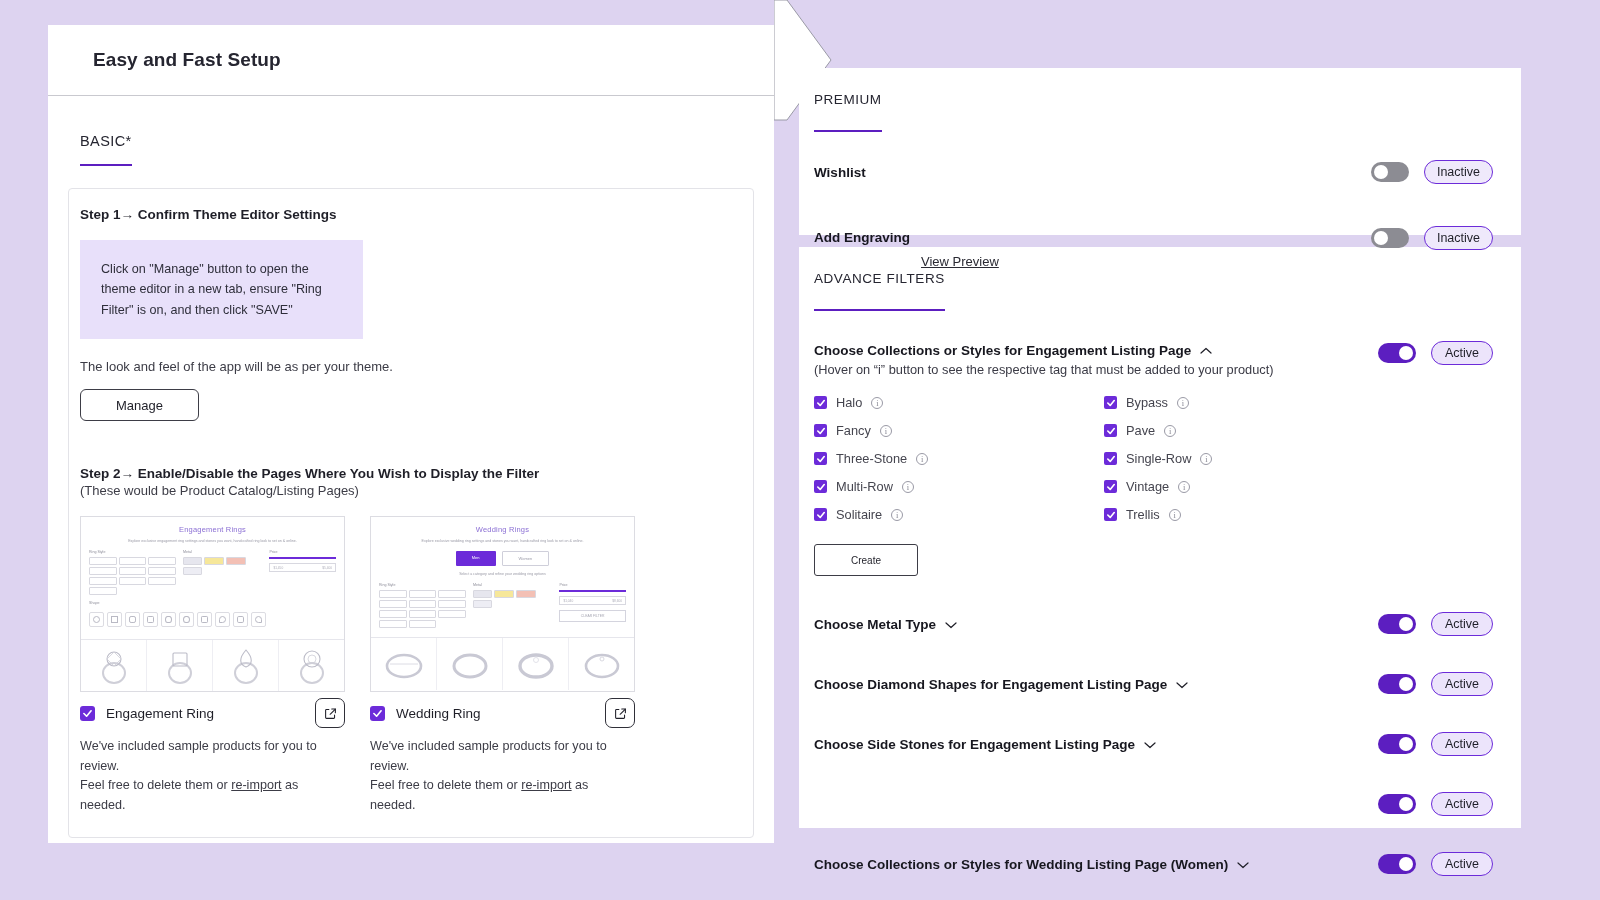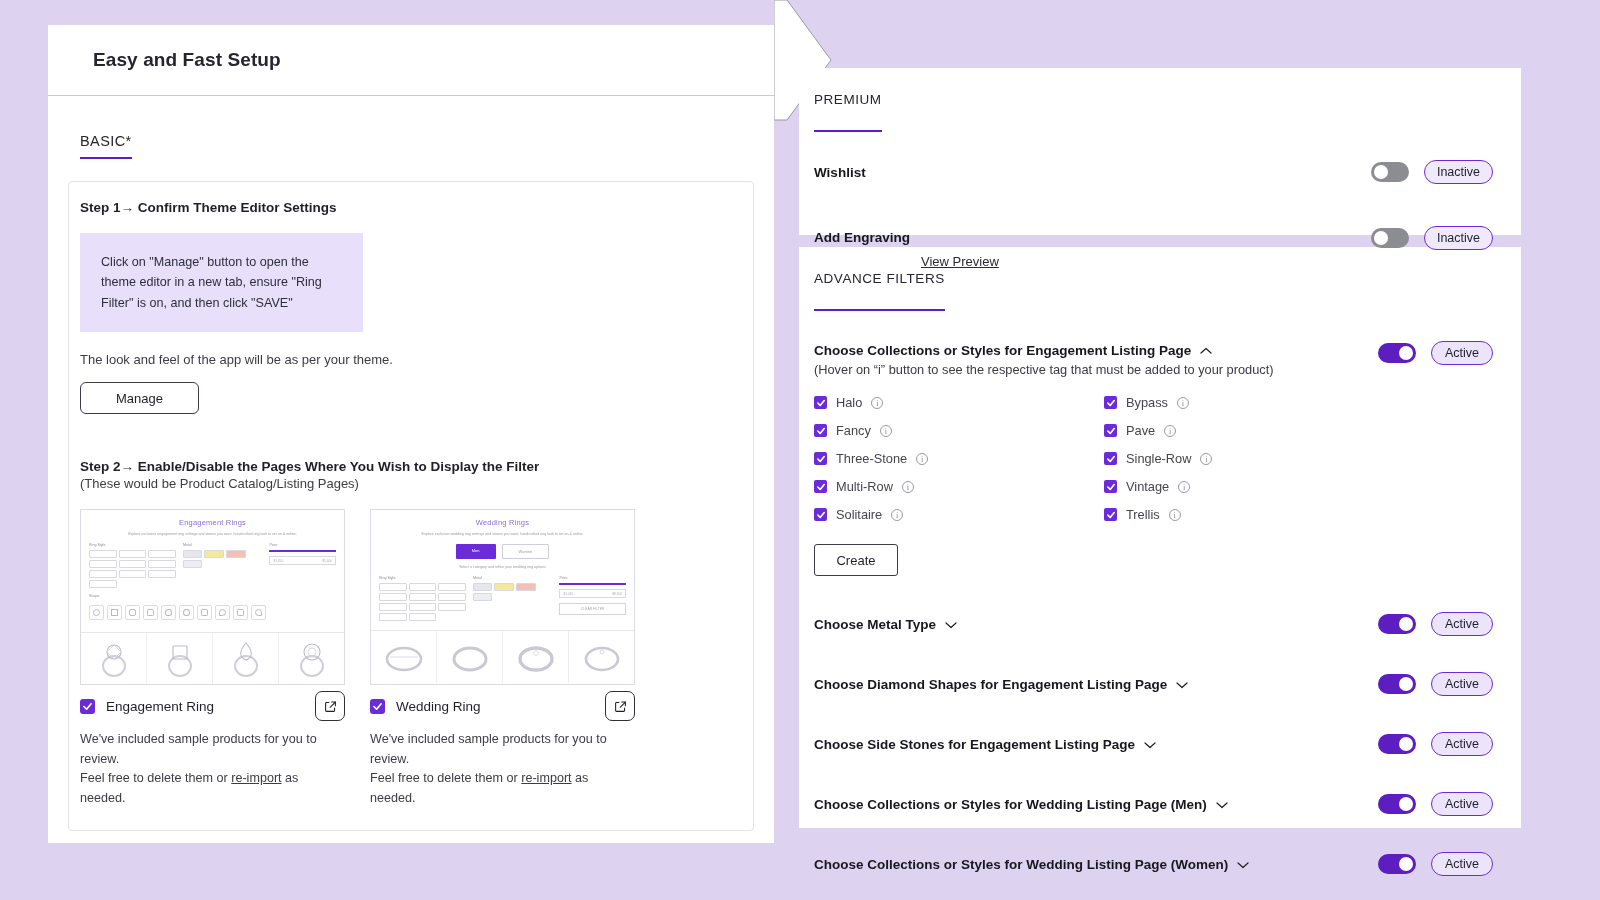--- a/index.html
+++ b/index.html
@@ -33,21 +33,21 @@
     position: absolute; left: 100%; top: -25px;
     width: 60px; height: 121px;
     overflow: visible;
   }
   .hero-arrow svg { display: block; }
 
   .tabbar { padding: 36px 0 0 32px; }
   .tab {
     display: inline-block;
     font-size: 14.5px; color: #252530; letter-spacing: .4px;
-    padding-bottom: 8px;
+    padding-bottom: 15px;
     border-bottom: 2.5px solid #5c1ec0;
   }
 
   .step-card {
     margin: 22px 20px 0 20px;
     border: 1px solid #e3e3e8;
     border-radius: 4px;
     padding: 18px 14px 22px 11px;
   }
   .step-head {
@@ -229,23 +229,23 @@
     font-size: 12.8px; color: #45454f;
   }
   .opt .cb { width: 13px; height: 13px; border-radius: 2px; }
   .info {
     width: 12px; height: 12px; border-radius: 50%;
     border: 1px solid #9a9aa6; color: #8a8a96;
     font-size: 8.5px; line-height: 10px; text-align: center;
     font-family: "Liberation Serif", serif; cursor: pointer; flex: none;
   }
   .create-btn {
-    margin-top: 22px; width: 84px; height: 32px;
+    margin-top: 22px; width: 104px; height: 32px;
     border: 1px solid #3d3d46; border-radius: 3px; background: #fff;
-    font-size: 13px; color: #1f1f28;
+    font-size: 10px; color: #1f1f28;
     font-family: "Liberation Sans", sans-serif; cursor: pointer;
   }
 </style>
 </head>
 <body>
 
 <div class="stage">
 
   <div class="left-panel">
 
@@ -688,28 +688,20 @@
           </span>
         </span>
         <span class="spacer"></span>
         <span class="toggle on">
             <span class="knob"></span>
           </span>
         <span class="badge active">Active</span>
       </div>
 
       <div class="filt-row collapsed">
-        <span class="filt-title">
-          <span>Choose Collections or Styles for Wedding Listing Page (Men)</span>
-          <span class="chev">
-            <svg width="12" height="8" viewBox="0 0 12 8">
-                <path d="M1 2 L6 6.5 L11 2" fill="none" stroke="#1f1f28" stroke-width="1.2" stroke-linecap="round" stroke-linejoin="round"></path>
-              </svg>
-          </span>
-        </span>
         <span class="spacer"></span>
         <span class="toggle on">
             <span class="knob"></span>
           </span>
         <span class="badge active">Active</span>
       </div>
 
       <div class="filt-row collapsed">
         <span class="filt-title">
           <span>Choose Collections or Styles for Wedding Listing Page (Women)</span>

